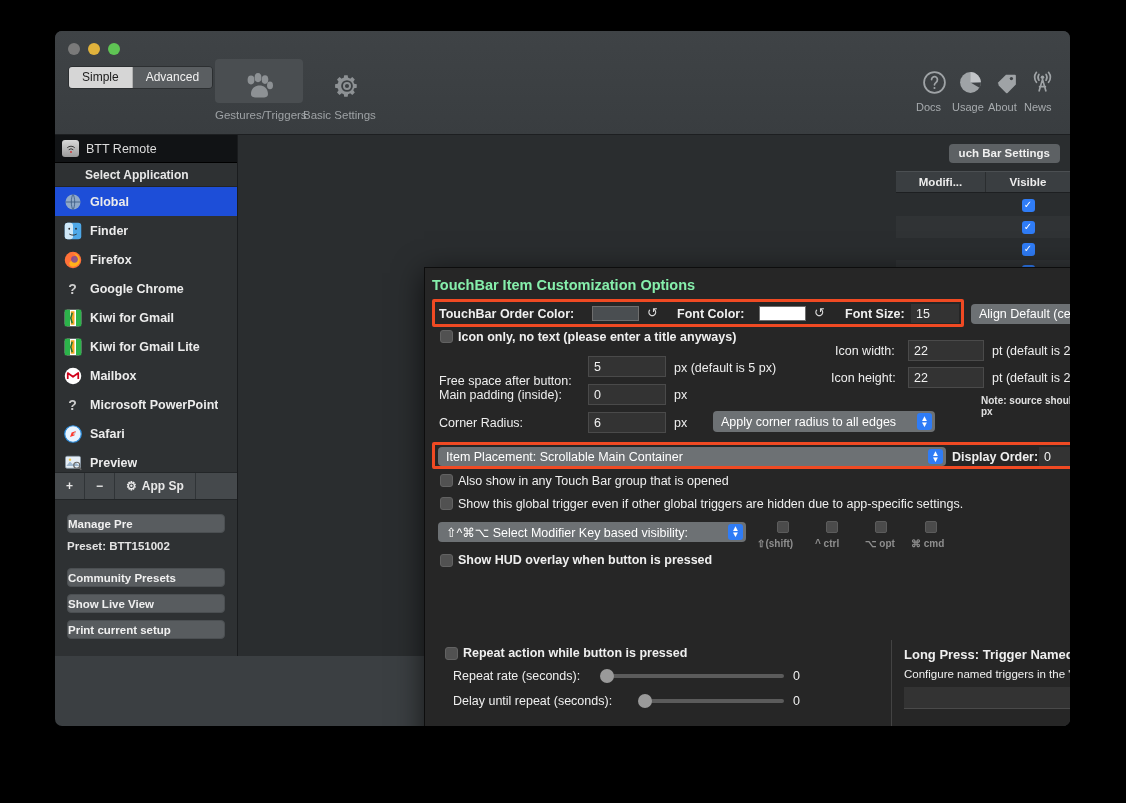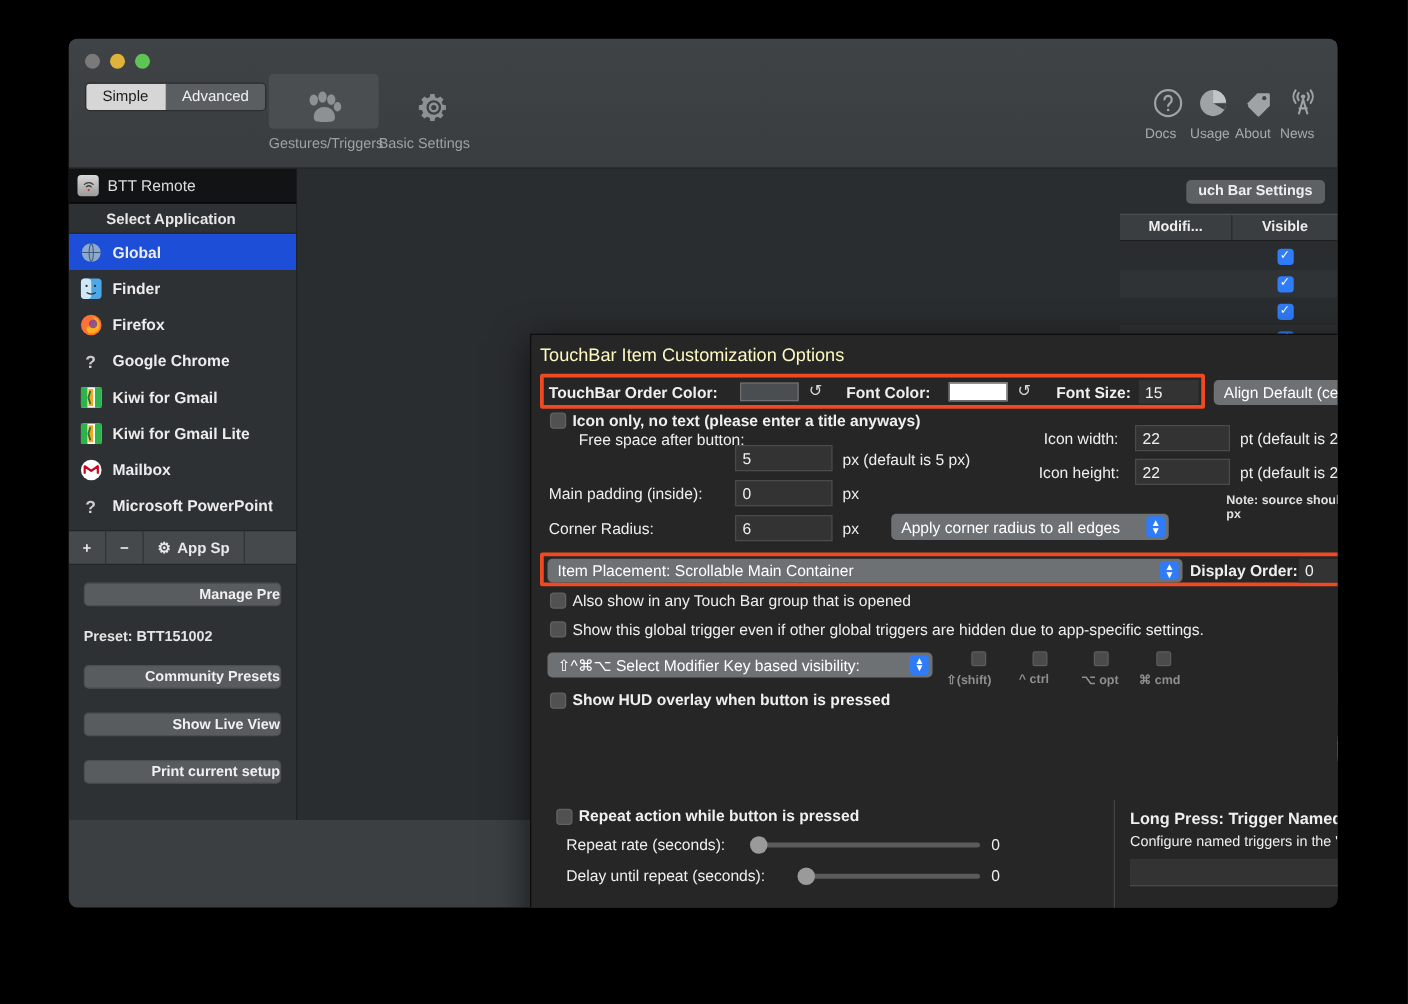--- a/index.html
+++ b/index.html
@@ -82,23 +82,23 @@
   .approw.sel { background: #1d4ed8; }
   .appicon { width: 19px; height: 19px; flex: 0 0 19px; display:flex; align-items:center; justify-content:center; font-size:15px;}
   .sbFooterBar {
     height: 28px; display: flex; align-items: center; background: #45494c;
     border-top: 1px solid #232628; border-bottom: 1px solid #232628;
     font-size: 12px; color: #e8e8e8; font-weight: bold;
   }
   .sbFooterBar .seg2 { padding: 0 11px; height:100%; display:flex; align-items:center; border-right:1px solid #303437;}
   .sbBtns { padding: 14px 12px 10px; }
   .sbBtn {
-    display:block; width:100%; height:19px; line-height:19px; text-align:right;
+    display:block; width:100%; height:19px; line-height:19px; text-align:left;
     background: #585c5f; border-radius: 4px; font-size: 11.5px; color: #f0f0f0;
-    font-weight: bold; margin-bottom: 19px; border: 1px solid #4b4f52;
+    font-weight: bold; margin-bottom: 7px; border: 1px solid #4b4f52;
   }
   .presetTxt { font-size: 11.5px; color: #e4e4e4; font-weight: bold; margin: 2px 0 16px; }
 
   .mainarea { flex: 1; background: #2a2d2f; position: relative; }
 
   
   .rightTable { position:absolute; right:0; top:0; width: 174px; height: 100%; background: #2a2d2f; }
   .tbsBtn {
     position:absolute; right: 10px; top: 9px; height: 19px; line-height:19px;
     padding: 0 10px; background: #5d6164; border-radius: 4px;
@@ -154,21 +154,21 @@
     background: #6a6e71; border-radius: 3px; display:flex; align-items:center; justify-content:flex-end; padding-right: 5px;
   }
   .clearX { width:13px; height:13px; border-radius:50%; background:#8d9093; color:#56595c; font-size:10px; display:flex; align-items:center; justify-content:center;}
 
   
   .modal {
     position: absolute; left: 186px; top: 132px; width: 750px; height: 508px;
     background: #262626; border: 1px solid #0d0d0d;
     box-shadow: 0 6px 28px rgba(0,0,0,.65);
   }
-  .modalTitle { position:absolute; left: 7px; top: 9px; font-size: 14.5px; font-weight: normal; color:#fef9c3;}
+  .modalTitle { position:absolute; left: 7px; top: 9px; font-size: 14.5px; font-weight: bold; color:#86efac;}
   .redbox { position:absolute; border: 3px solid #f04a23; border-radius: 2px; }
 
   .lbl { position: absolute; font-size: 12.5px; color: #efefef; white-space: nowrap; }
   .lblb { font-weight: bold; }
   .field {
     position: absolute; background: #333333; border: 1px solid #4a4a4a;
     display: flex; align-items: center; padding-left: 5px;
     font-size: 12.5px; color: #f1f1f1;
   }
   .swatch { position:absolute; border: 1px solid #6e6e6e; }
@@ -524,21 +524,21 @@
         <div class="lbl lblb" style="left:420px; top:39px;">Font Size:</div>
         <div class="field" style="left:486px; top:36px; width:48px; height:19px; border:none; background:#333;">15</div>
         <div class="popup" style="left:546px; top:36px; width:165px; height:20px;">
           <span>Align Default (center text)</span>
 
         </div>
 
         <div class="cb" style="left:15px; top:62px;"></div>
         <div class="lbl lblb" style="left:33px; top:62px;">Icon only, no text (please enter a title anyways)</div>
 
-        <div class="lbl" style="left:14px; top:77px;margin-left:24px;">Free space after button:</div>
+        <div class="lbl" style="left:14px; top:106px;">Free space after button:</div>
         <div class="field" style="left:163px; top:88px; width:78px; height:21px;">5</div>
         <div class="lbl" style="left:249px; top:93px;">px (default is 5 px)</div>
 
         <div class="lbl" style="left:14px; top:120px;">Main padding (inside):</div>
         <div class="field" style="left:163px; top:116px; width:78px; height:21px;">0</div>
         <div class="lbl" style="left:249px; top:120px;">px</div>
 
         <div class="lbl" style="left:14px; top:148px;">Corner Radius:</div>
         <div class="field" style="left:163px; top:144px; width:78px; height:21px;">6</div>
         <div class="lbl" style="left:249px; top:148px;">px</div>

